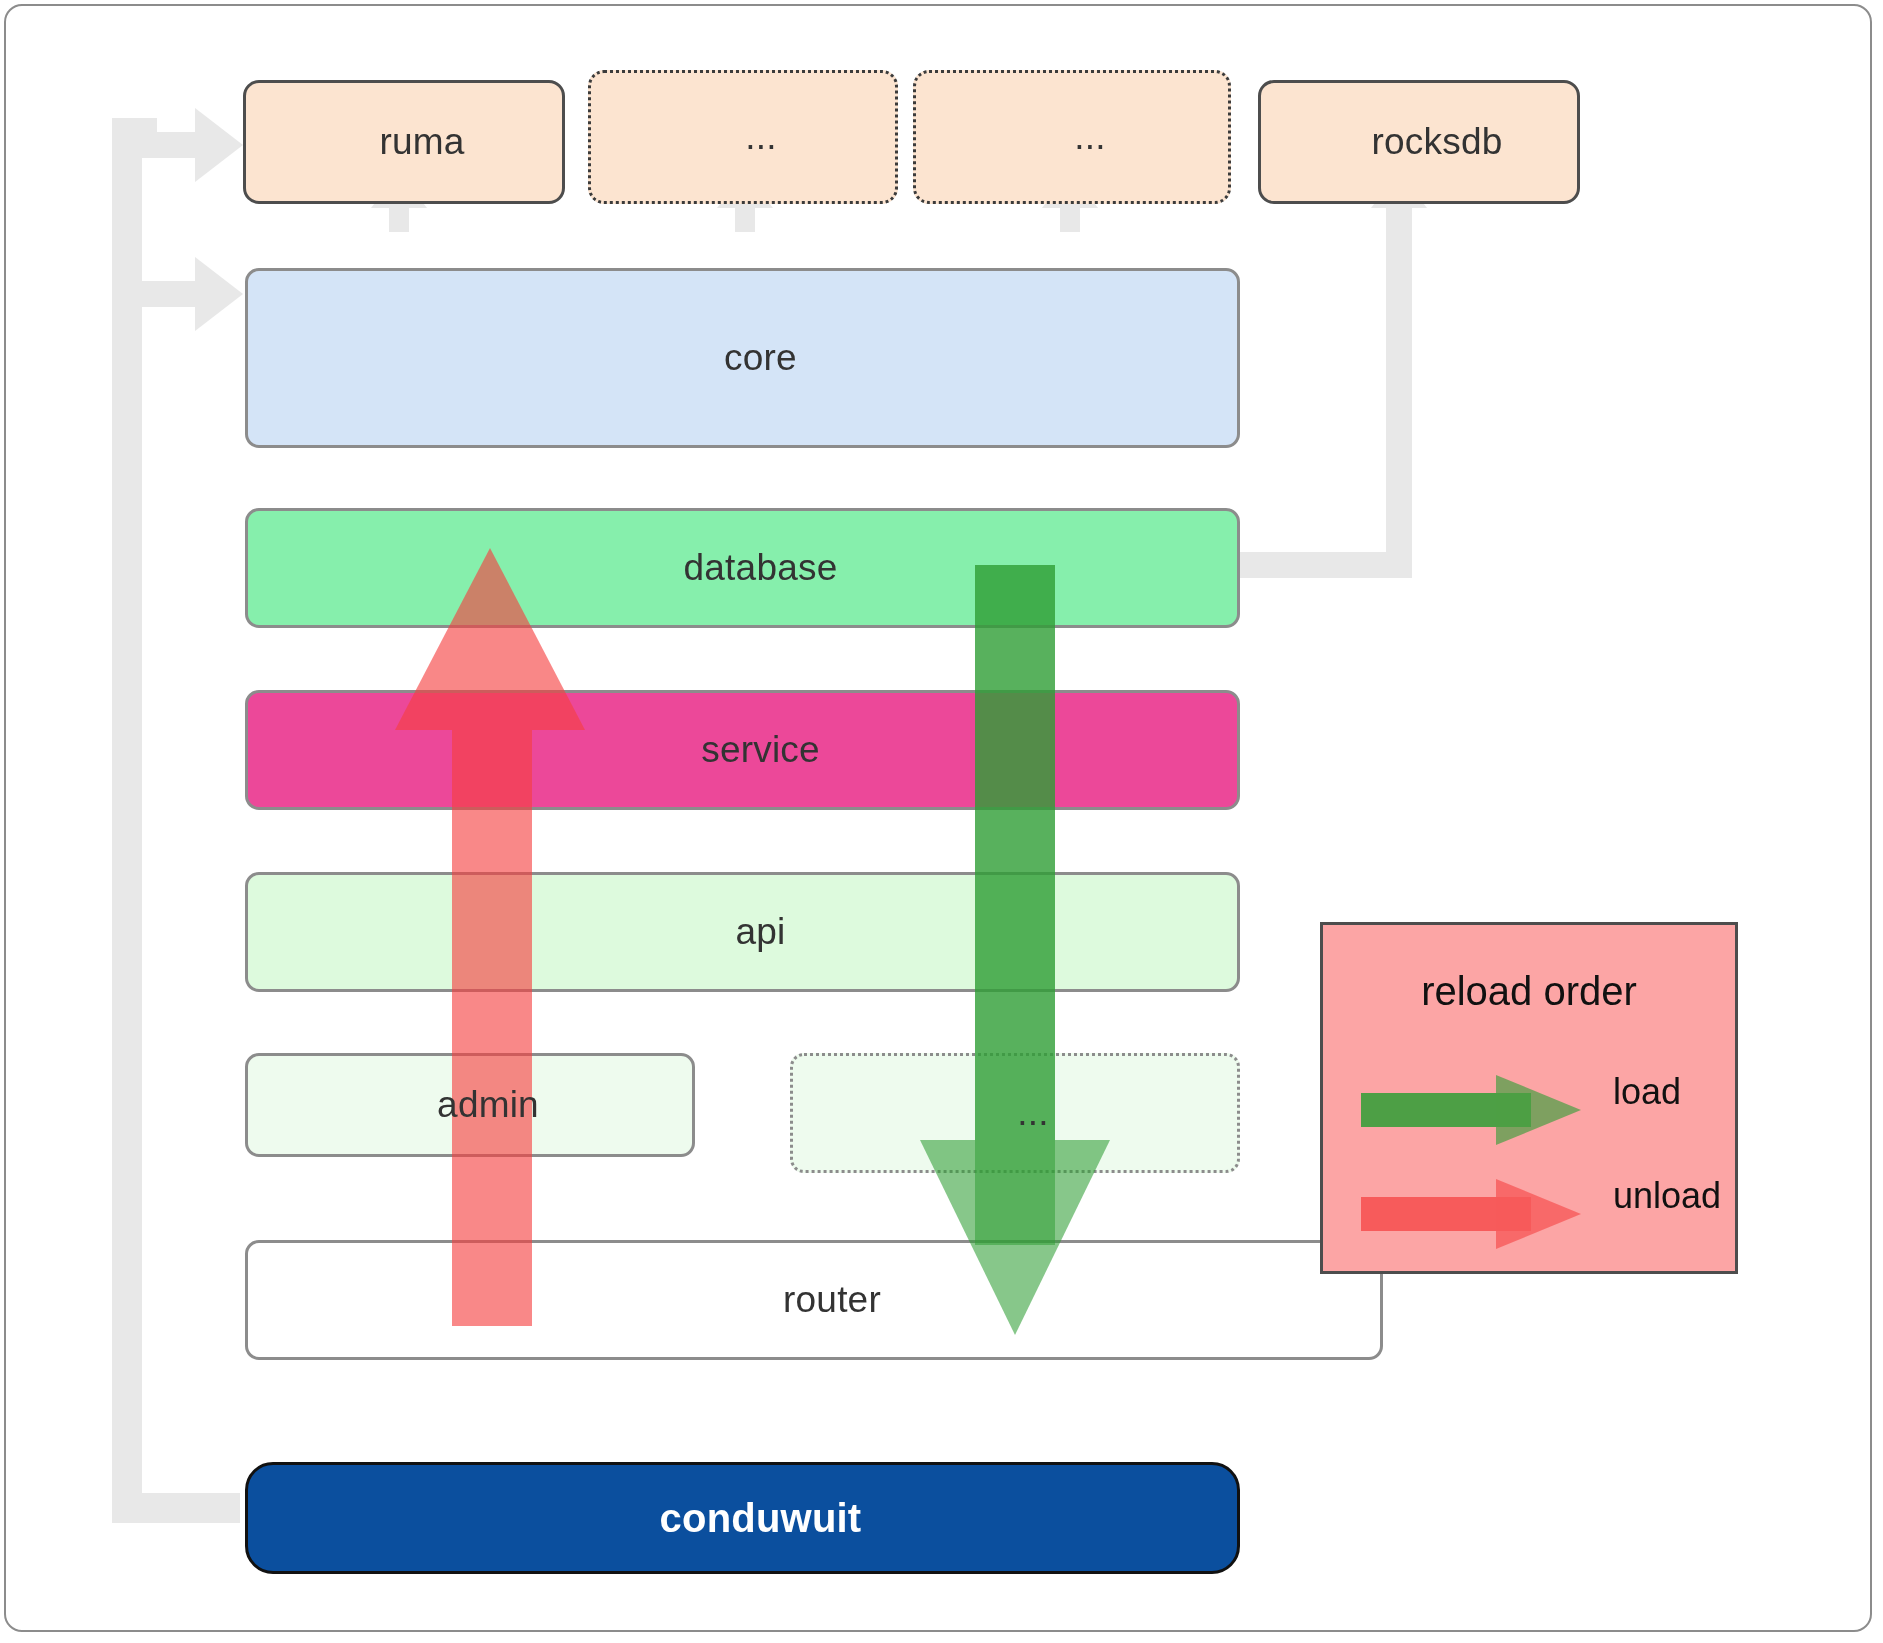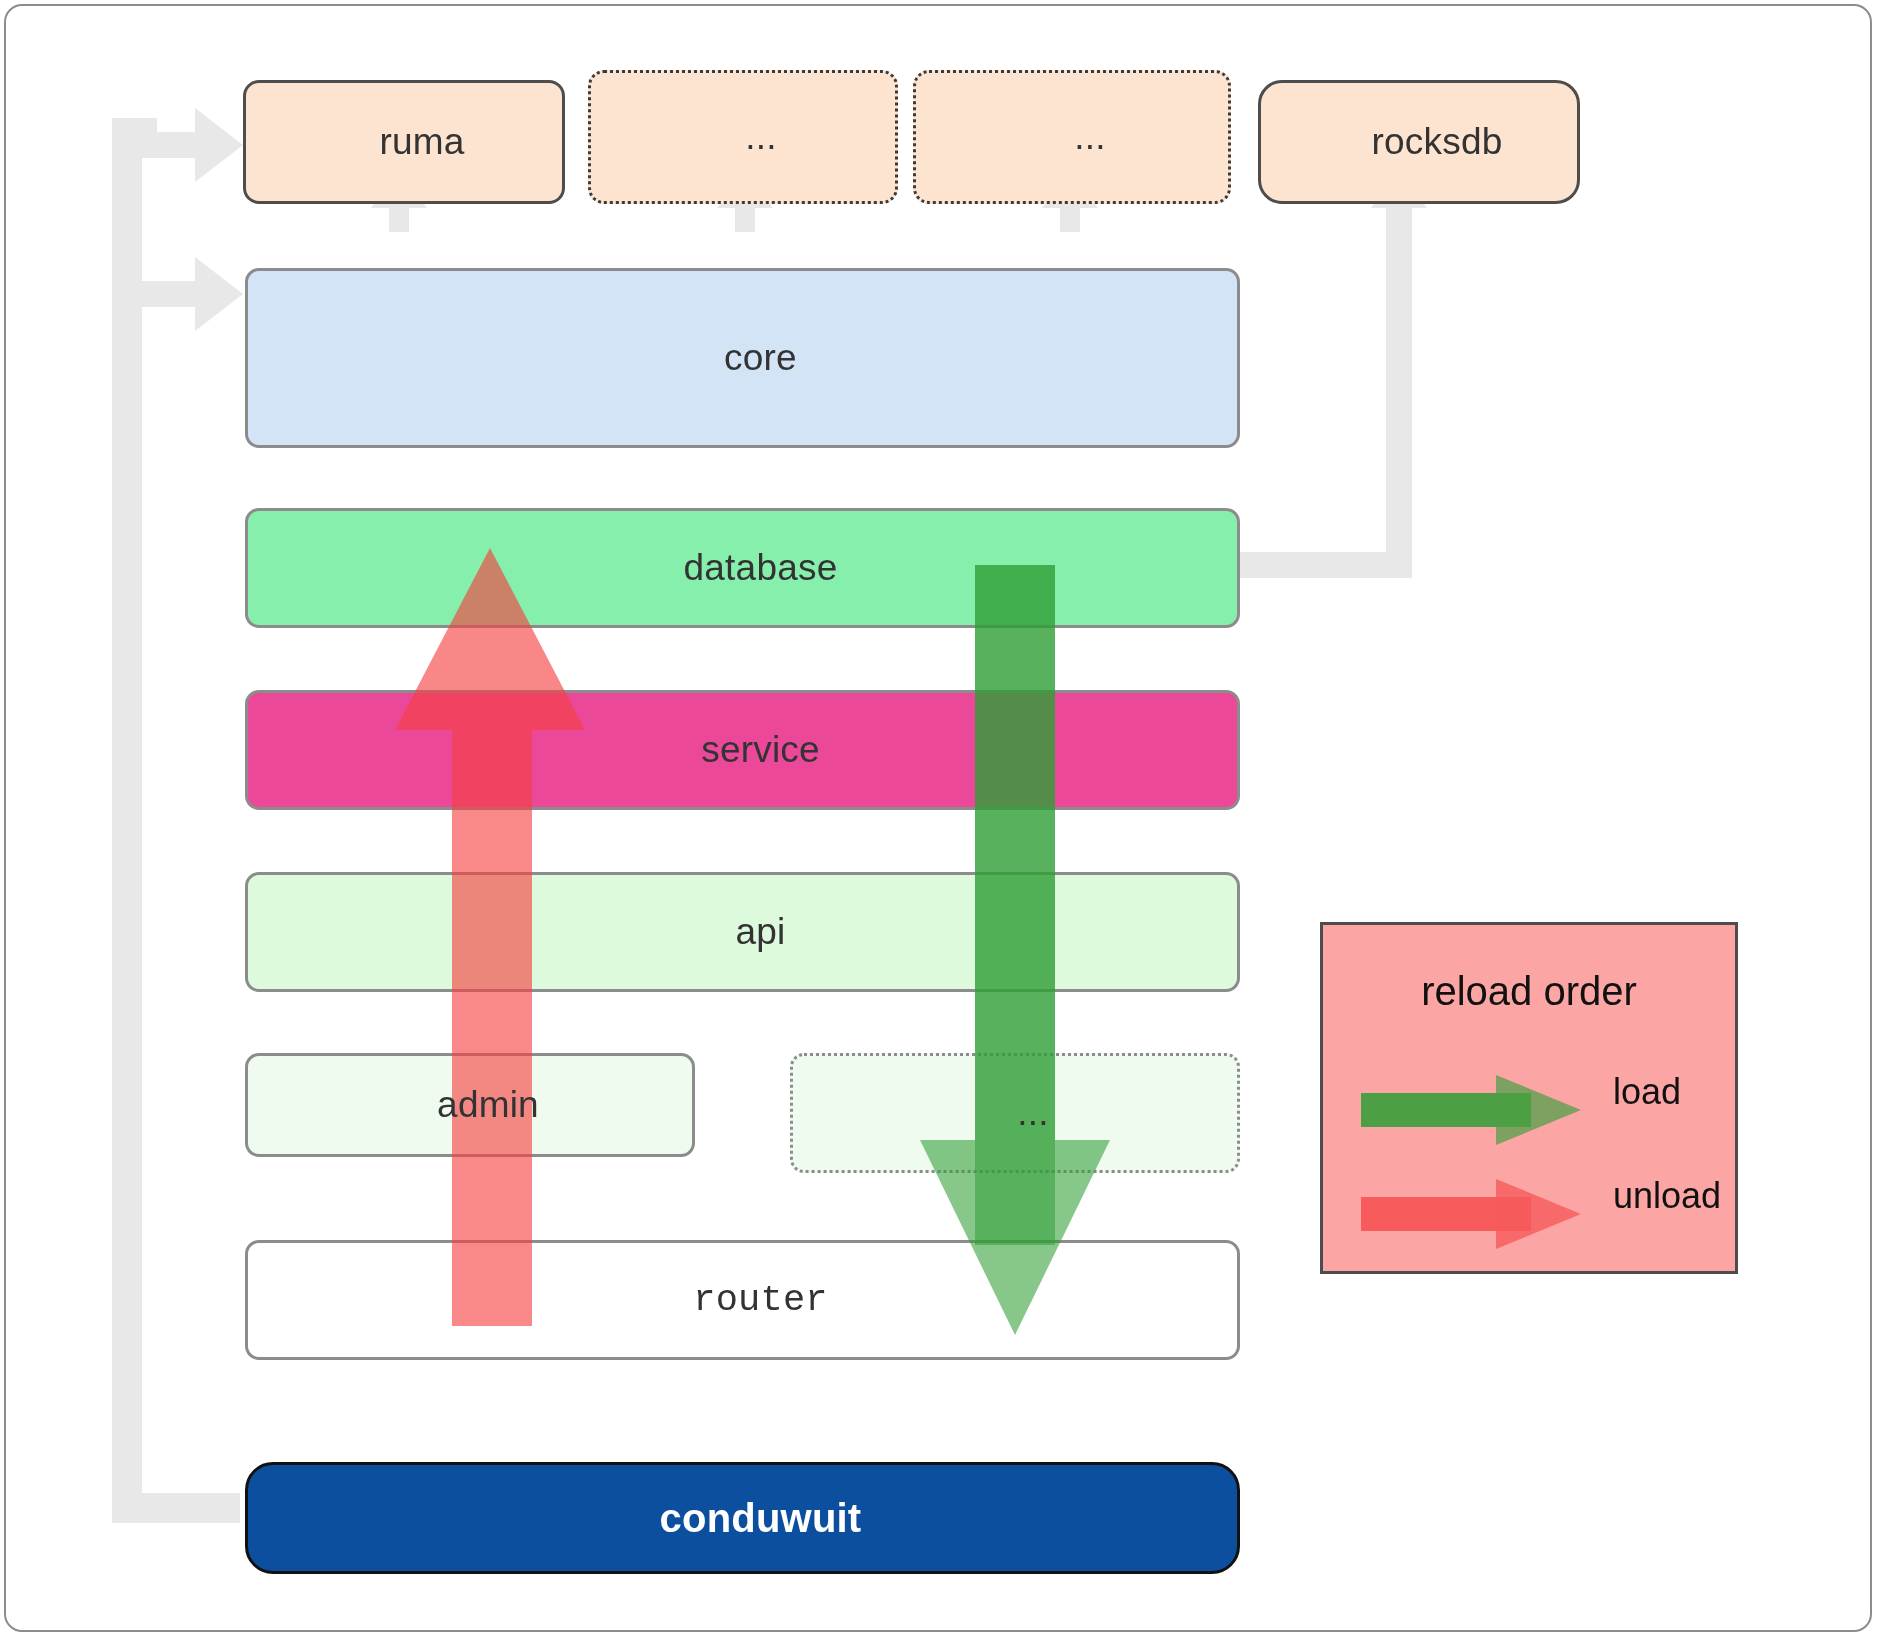--- a/index.html
+++ b/index.html
@@ -94,21 +94,21 @@
   </div>
 
   <div class="node dep dotted" style="left:588px;top:70px;width:310px;height:134px;">
     <span class="lbl">...</span>
   </div>
 
   <div class="node dep dotted" style="left:913px;top:70px;width:318px;height:134px;">
     <span class="lbl">...</span>
   </div>
 
-  <div class="node dep" style="left:1258px;top:80px;width:322px;height:124px;border-radius:24px;">
+  <div class="node dep" style="left:1258px;top:80px;width:322px;height:124px;">
     <span class="lbl">rocksdb</span>
   </div>
 
   <div class="node core" style="left:245px;top:268px;width:995px;height:180px;">
     <span class="lbl">core</span>
   </div>
 
   <div class="node lyr" style="left:245px;top:508px;width:995px;height:120px;background:#86efac;">
     <span class="lbl">database</span>
   </div>
@@ -122,21 +122,21 @@
   </div>
 
   <div class="node lyr" style="left:245px;top:1053px;width:450px;height:104px;background:#eefbee;">
     <span class="lbl">admin</span>
   </div>
 
   <div class="node lyr dotted" style="left:790px;top:1053px;width:450px;height:120px;background:#eefbee;">
     <span class="lbl">...</span>
   </div>
 
-  <div class="node lyr" style="left:245px;top:1240px;width:995px;height:120px;background:#ffffff;font-family:Liberation Mono, monospace;">
+  <div class="node lyr" style="left:245px;top:1240px;width:1138px;height:120px;background:#ffffff;">
     <span class="lbl">router</span>
   </div>
 
   <svg class="arrowwrap" style="left:0;top:0;width:1883px;height:1643px;" viewBox="0 0 1883 1643" xmlns="http://www.w3.org/2000/svg">
 
     <g opacity="0.62">
       <rect x="452" y="640" width="80" height="686" fill="#f63f3f"></rect>
       <path d="M490 548 L585 730 L395 730 Z" fill="#f63f3f"></path>
     </g>
 

